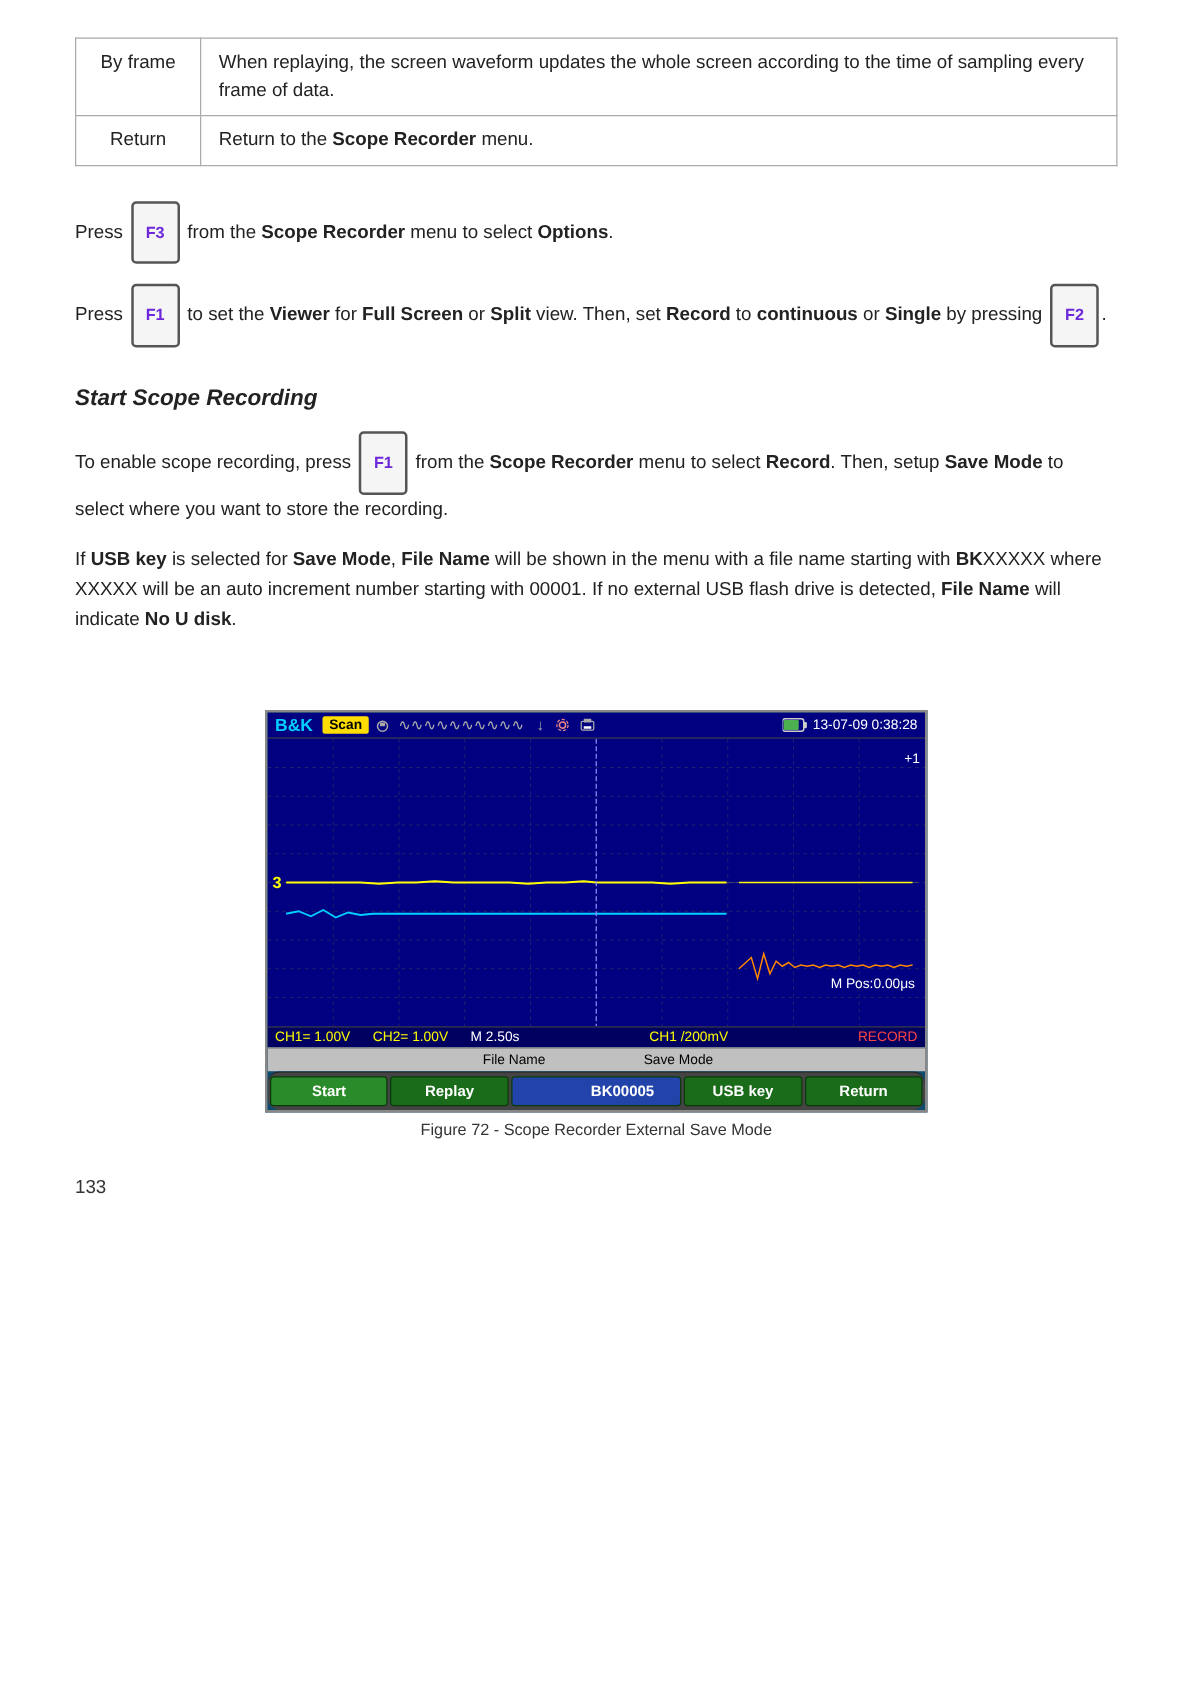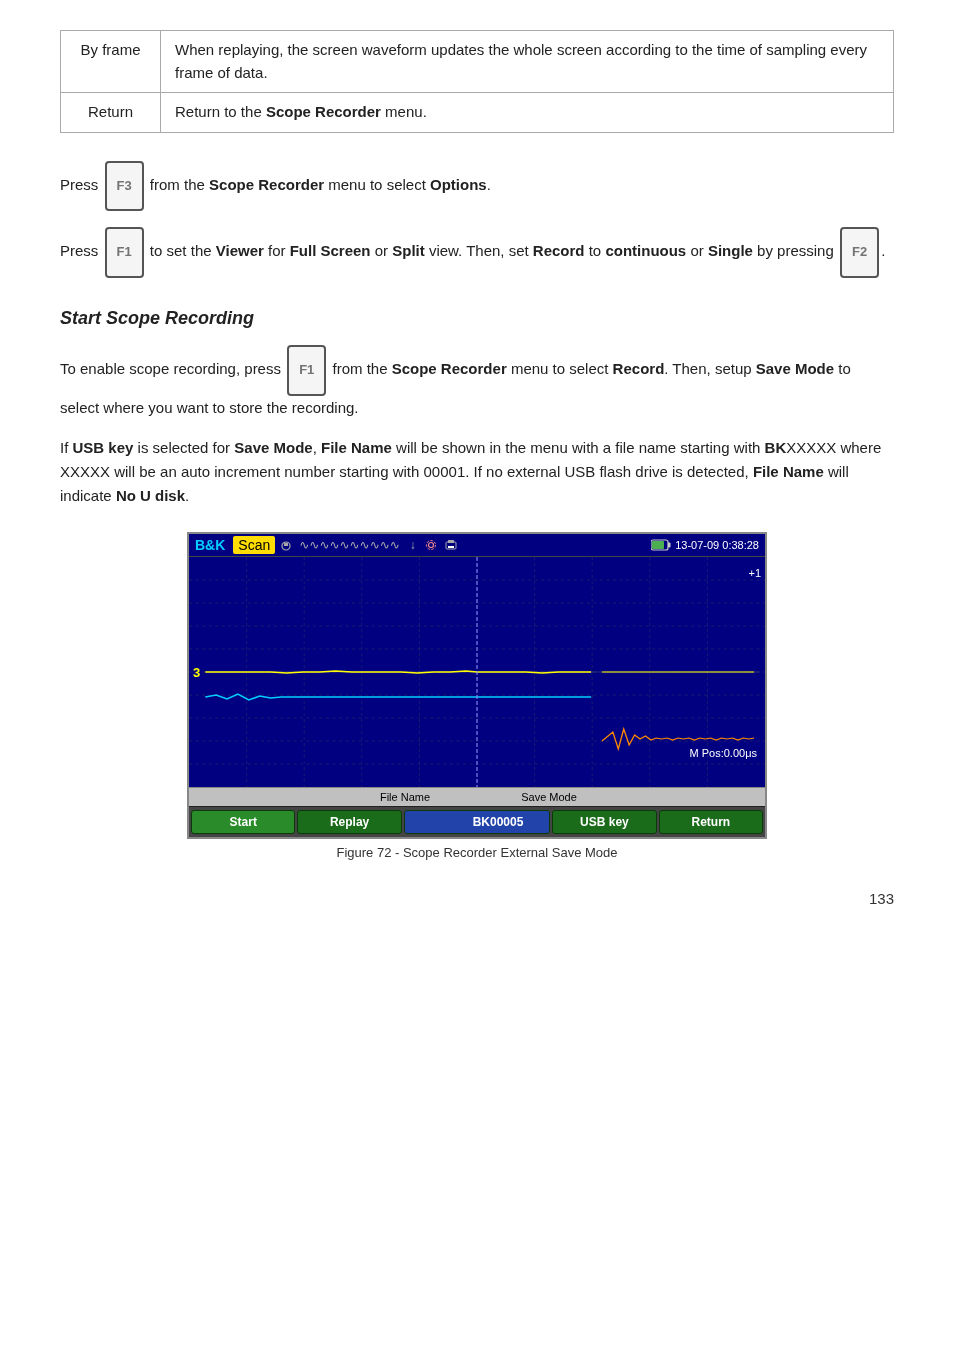--- a/index.html
+++ b/index.html
@@ -48,63 +48,64 @@
 
     
     .key-btn {
       display: inline-block;
       border: 2px solid #555;
       border-radius: 4px;
       padding: 13px 10px;
       font-size: 13px;
       font-weight: bold;
       background: #f5f5f5;
-      color: #737373;
+      color: #6d28d9;
       vertical-align: middle;
       margin: 0 2px;
     }
 
     
     .section-block {
       margin-bottom: 30px;
     }
 
     
     .scope-container {
       display: flex;
       flex-direction: column;
       align-items: center;
       margin: 24px 0 8px 0;
     }
     .scope-screen {
-      width: 580px;
+      width: 530px;
       background: #0c4a6e;
       border: 2px solid #888;
       position: relative;
       overflow: hidden;
+      margin-top: 36px;
     }
     .scope-topbar {
       display: flex;
       align-items: center;
       background: #000080;
       padding: 2px 6px;
       gap: 4px;
       border-bottom: 1px solid #444;
     }
     .scope-brand {
       color: #00cfff;
       font-weight: bold;
       font-size: 14px;
       margin-right: 4px;
     }
     .scope-scan-badge {
       background: #ffdd00;
       color: #000;
-      font-size: 14px;
-      font-weight: normal;
+      font-size: 11px;
+      font-weight: bold;
       padding: 1px 5px;
       border-radius: 2px;
     }
     .scope-icons {
       color: #ccc;
       font-size: 12px;
       flex: 1;
       display: flex;
       align-items: center;
       gap: 6px;
@@ -182,20 +183,21 @@
       padding: 1px 0;
     }
     
     .scope-btn-row {
       background: #444;
       display: flex;
       align-items: center;
       padding: 3px 2px;
       gap: 2px;
       border-top: 1px solid #222;
+      border-radius: 10px;
     }
     .scope-btn {
       flex: 1;
       background: #1a6b1a;
       color: #fff;
       font-size: 12px;
       font-weight: bold;
       text-align: center;
       padding: 4px 2px;
       border-radius: 3px;
@@ -212,21 +214,21 @@
     
     .fig-caption {
       font-size: 13px;
       text-align: center;
       color: #333;
       margin-top: 6px;
     }
 
     
     .page-number {
-      text-align: right;
+      text-align: left;
       margin-top: 30px;
       font-size: 15px;
       color: #333;
     }
 
     
     .waveform-svg {
       position: absolute;
       top: 0; left: 0;
       width: 100%; height: 100%;
@@ -347,20 +349,27 @@
           <line x1="15" y1="115" x2="525" y2="115" stroke="#ffff44" stroke-width="0.5" opacity="0.3"></line>
         </svg>
 
         <div class="scope-ch1-marker">3</div>
 
         <div class="scope-plus-marker">+1</div>
 
         <div class="scope-mpos">M Pos:0.00μs</div>
       </div>
 
+      <div class="scope-meas-bar">
+        <span class="scope-meas-item scope-meas-ch1">CH1= 1.00V</span>
+        <span class="scope-meas-item">CH2= 1.00V</span>
+        <span class="scope-meas-item" style="color:#fff;">M 2.50s</span>
+        <span class="scope-meas-item" style="color:#ffff00; margin-left:auto;">CH1 /200mV</span>
+        <span class="scope-meas-mode">RECORD</span>
+      </div>
 
       <div class="scope-menu-labels">
         <div class="scope-menu-label-cell"></div>
         <div class="scope-menu-label-cell">File Name</div>
         <div class="scope-menu-label-cell">Save Mode</div>
         <div class="scope-menu-label-cell"></div>
       </div>
 
       <div class="scope-btn-row">
         <div class="scope-btn active">Start</div>

